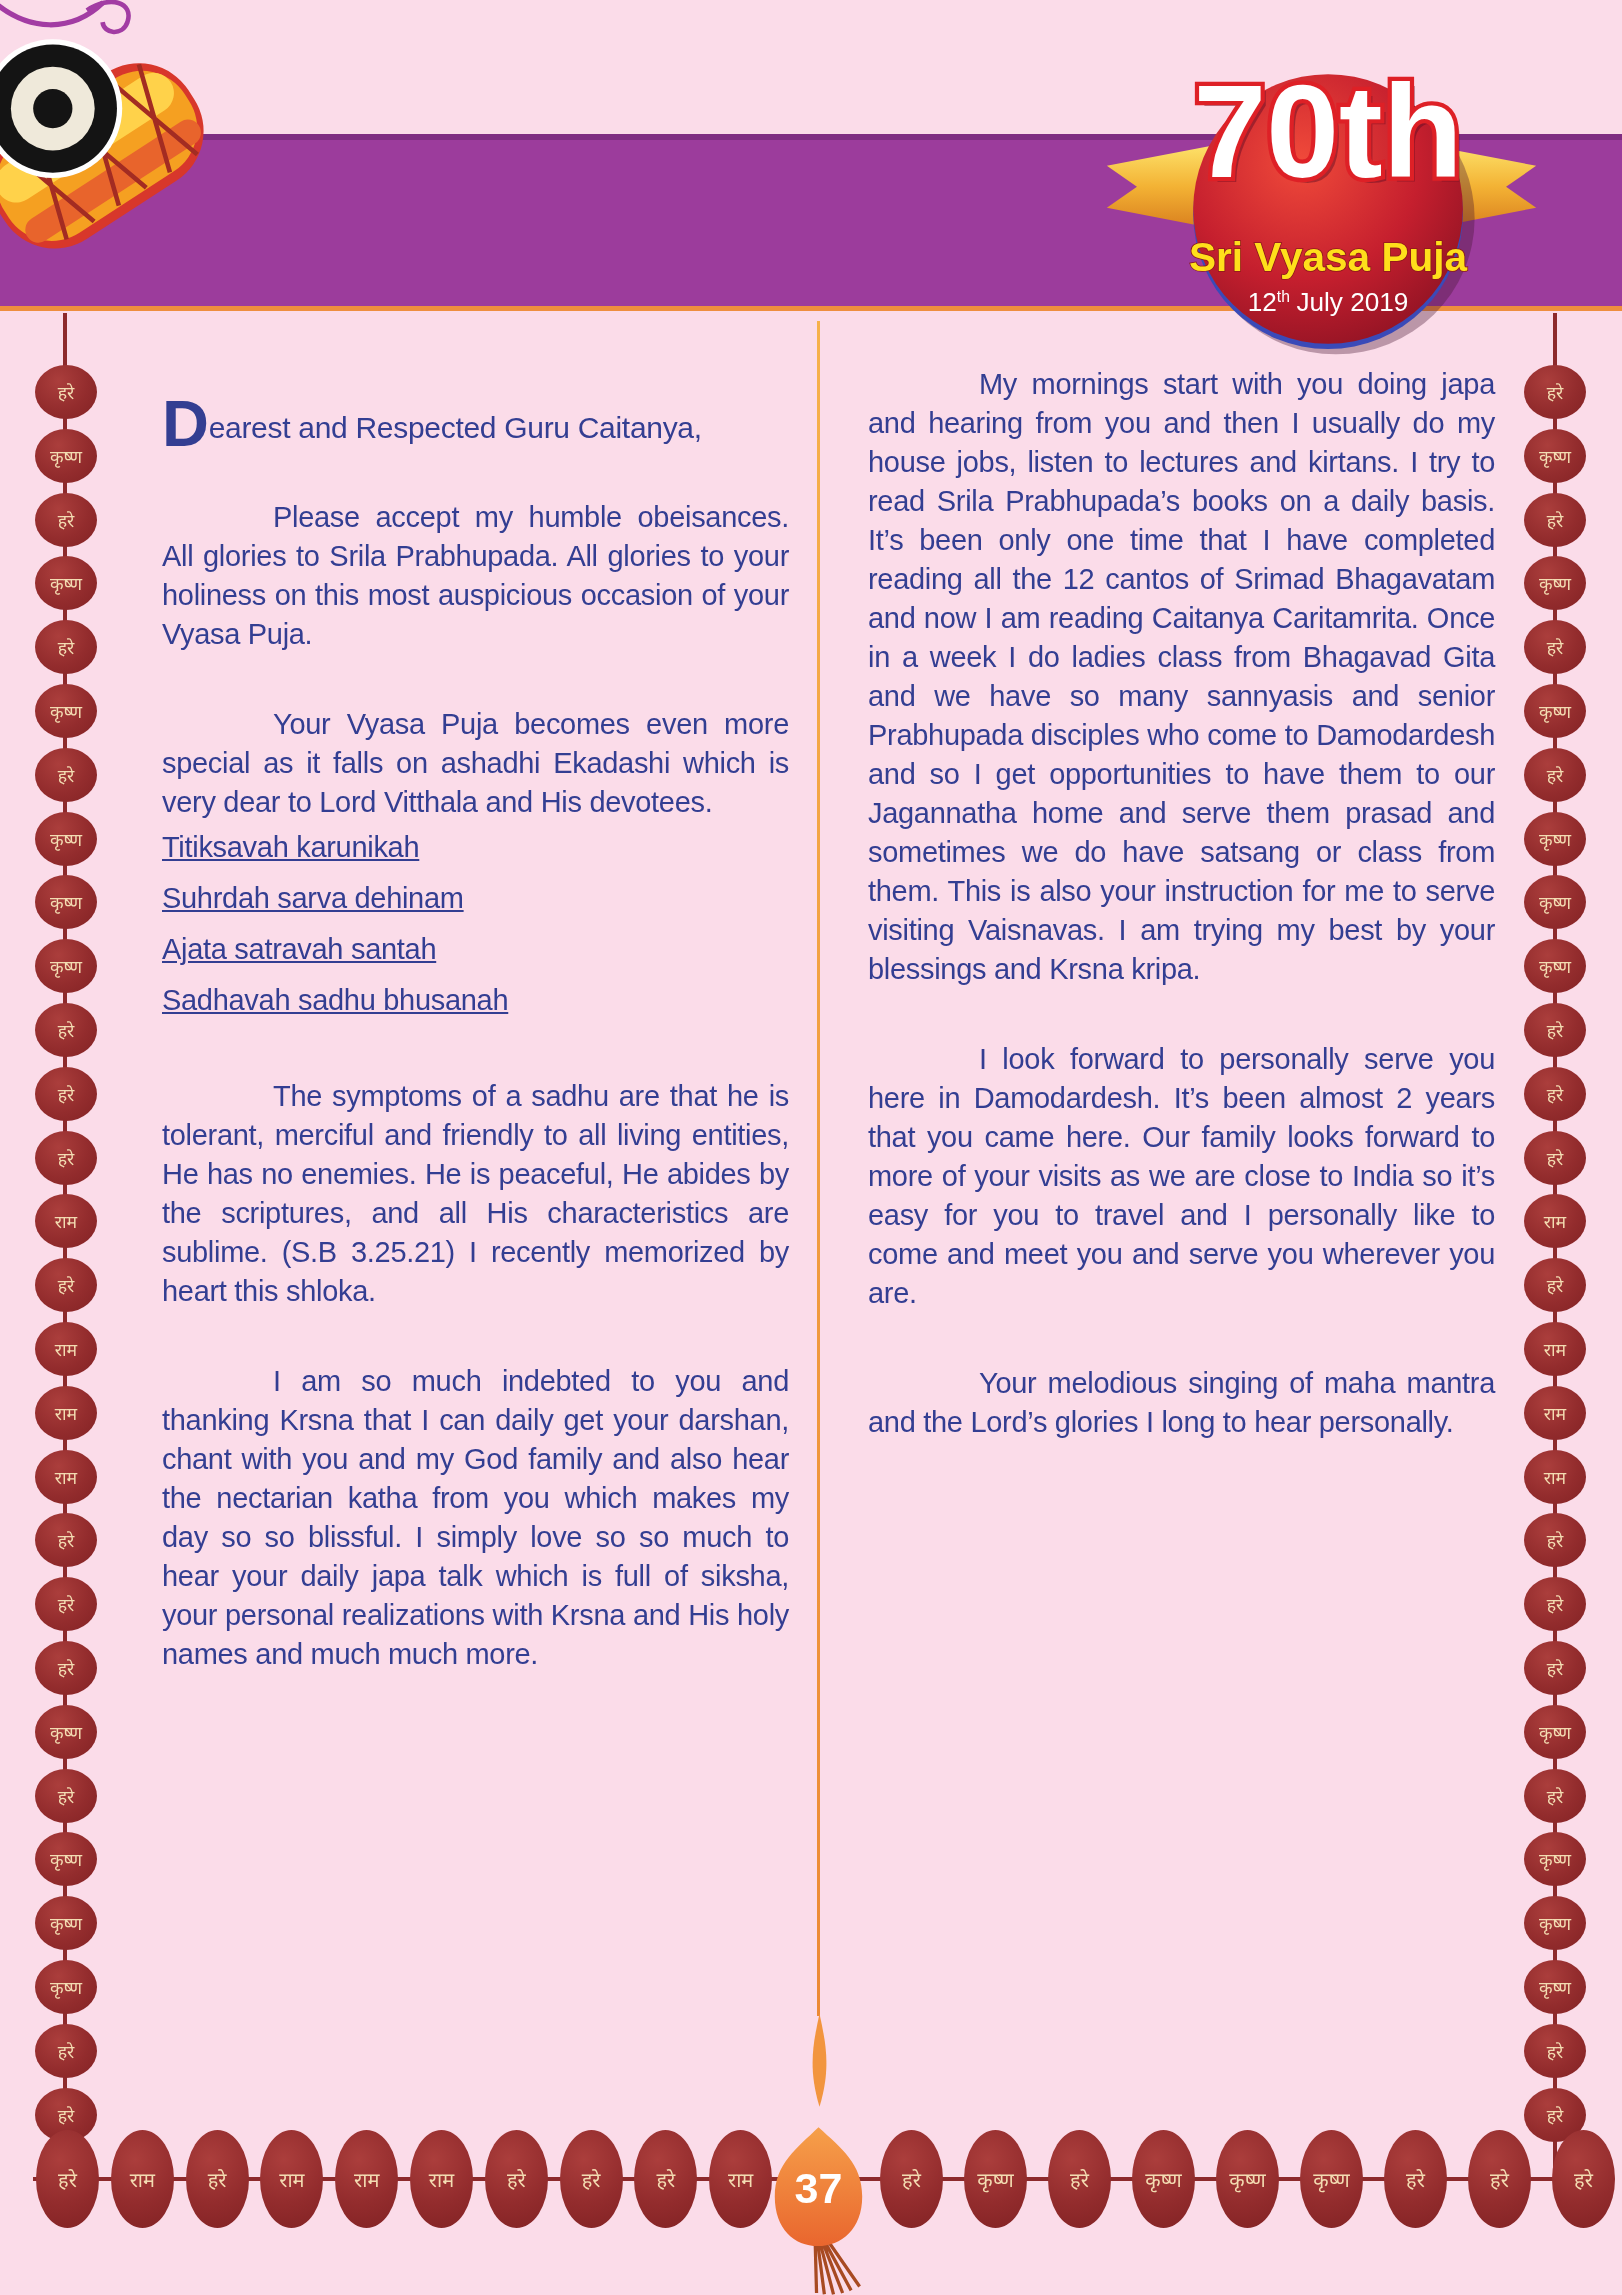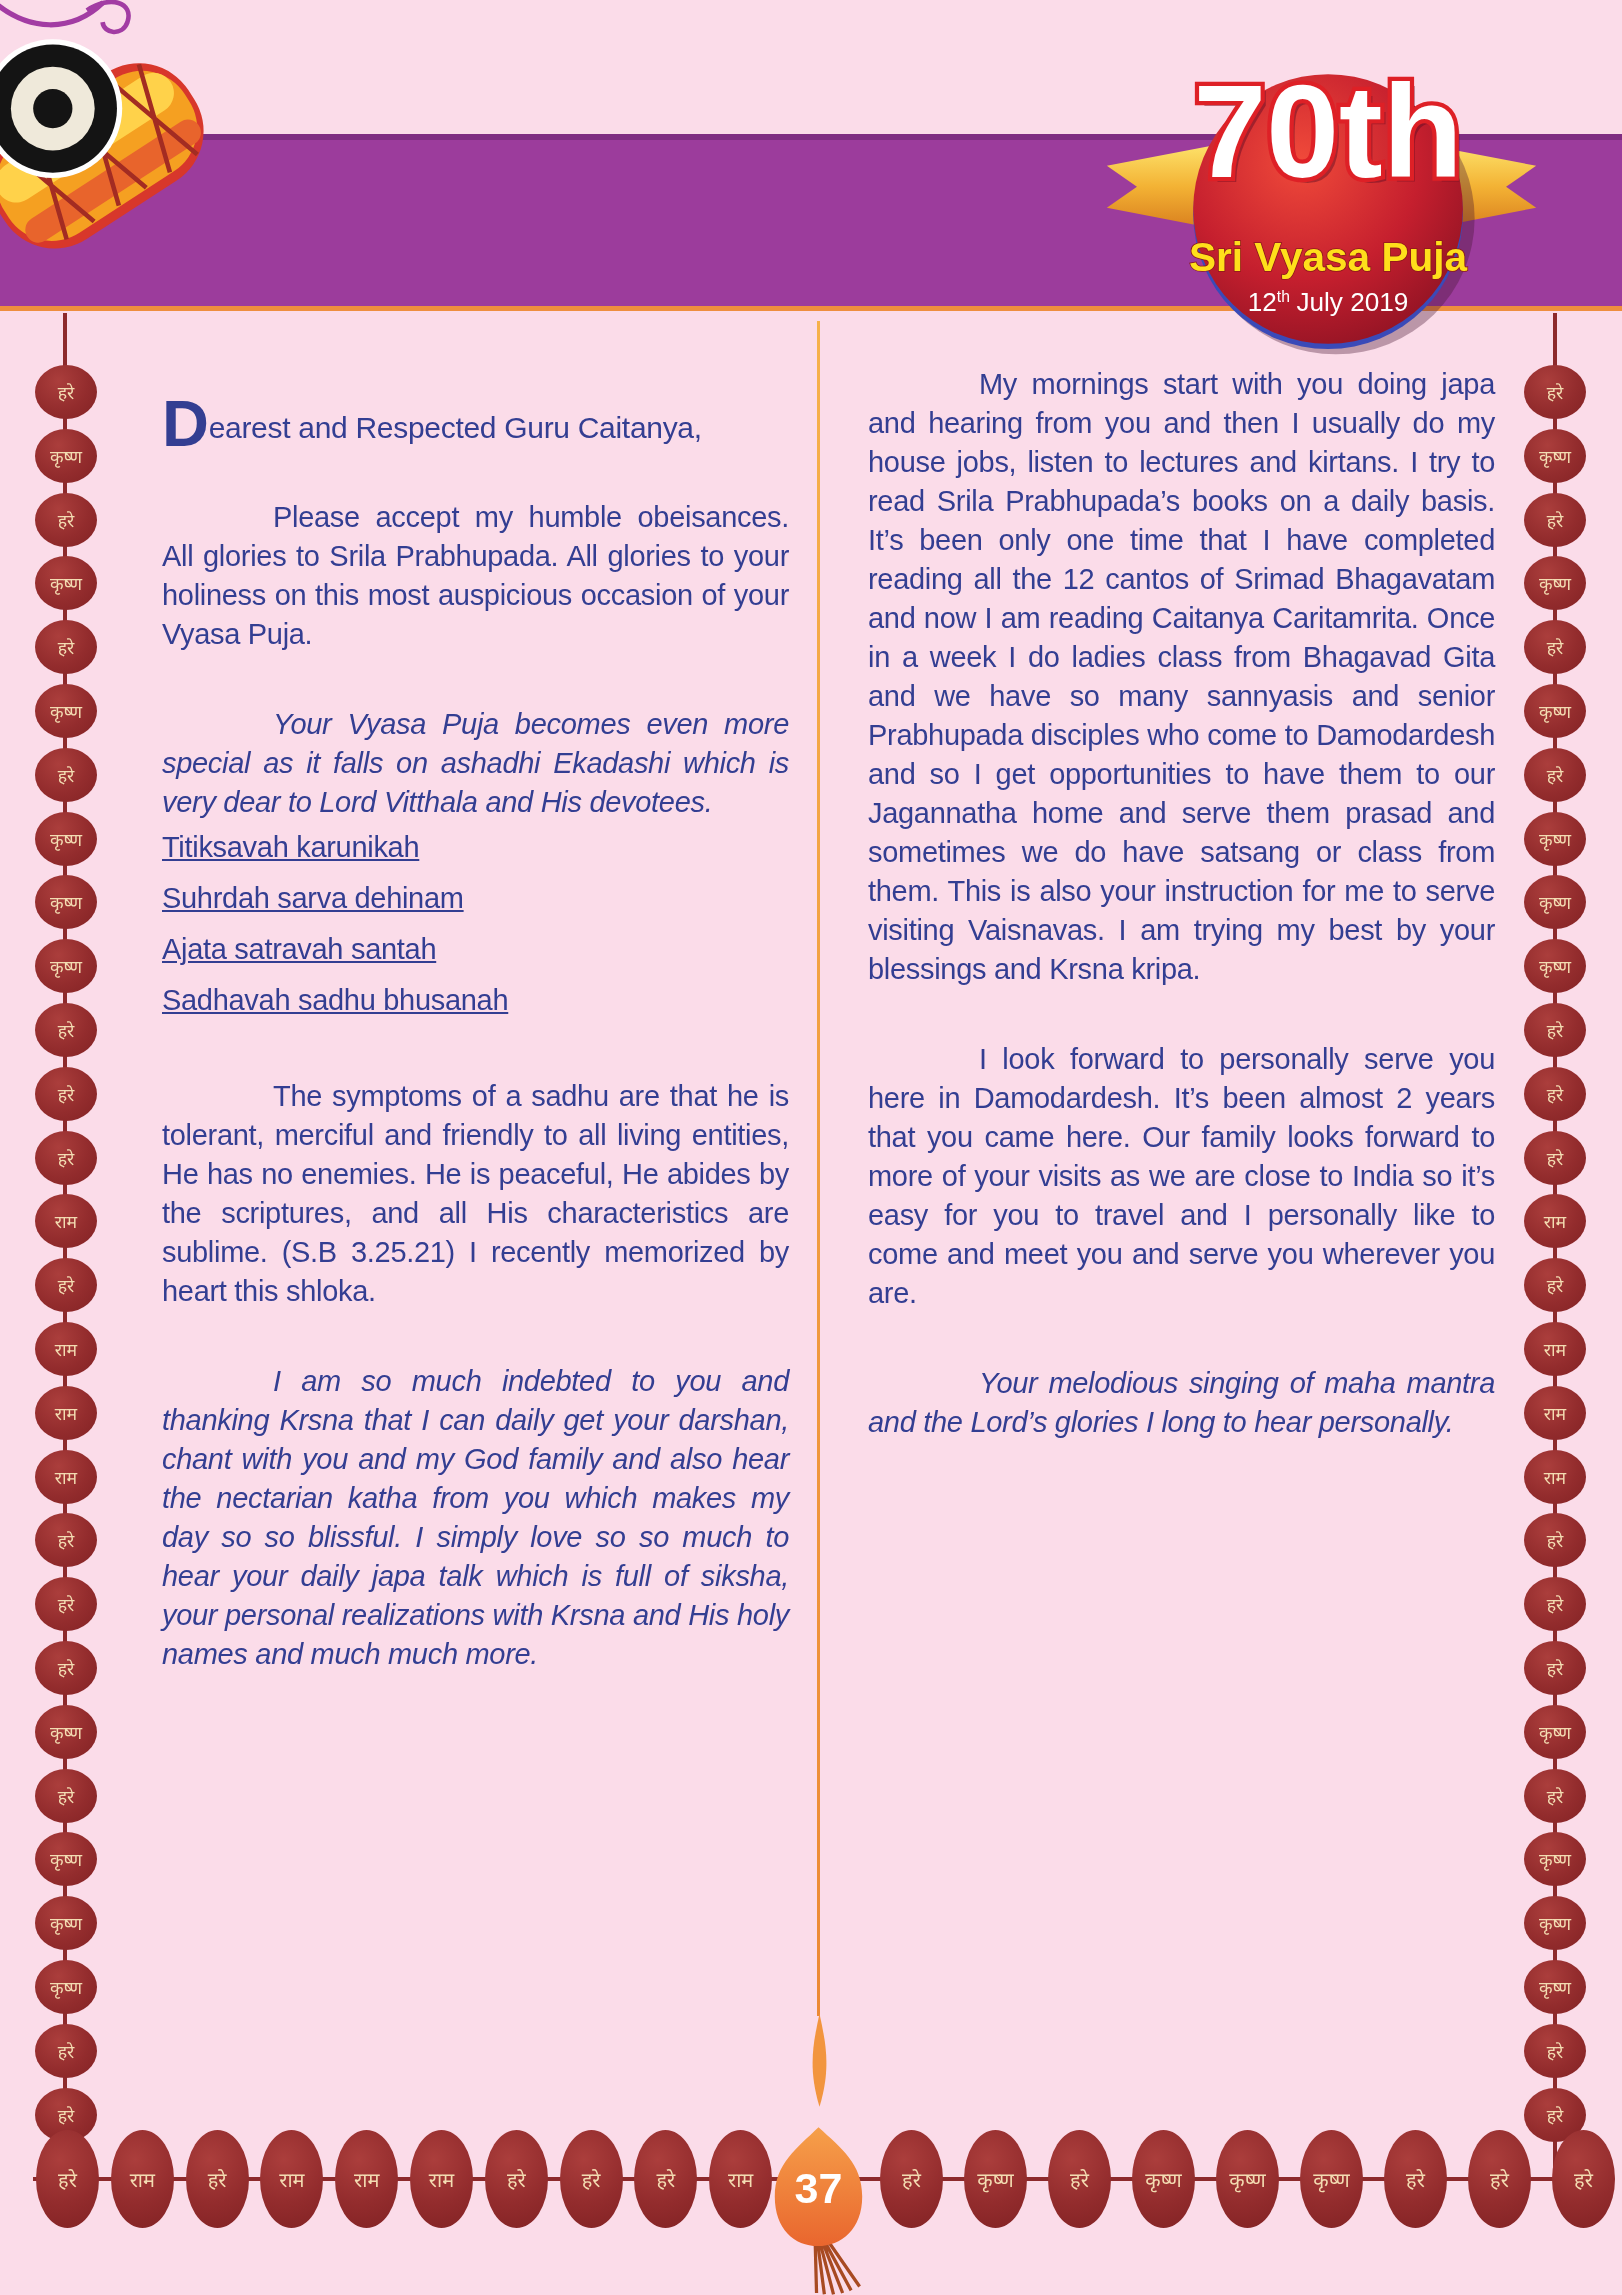--- a/index.html
+++ b/index.html
@@ -20,21 +20,21 @@
   .divider{position:absolute;left:817px;top:321px;width:3.3px;height:1695px;background:linear-gradient(#f6b14b,#ec8a35);z-index:1;}
   .drop-ornament{position:absolute;left:804px;top:2012px;z-index:2;}
 
   
   .col{position:absolute;width:627px;color:#333e92;font-size:29px;line-height:39px;letter-spacing:-0.3px;z-index:2;}
   .col-left{left:162px;top:404px;}
   .col-right{left:868px;top:365px;}
   .salutation{margin:0 0 51px;font-size:30px;}
   .dropcap{font-size:65px;font-weight:bold;line-height:39px;vertical-align:-7.9px;}
   .para{margin:0 0 51px;text-indent:111px;text-align:justify;}
-  .para:last-child{margin-bottom:0;font-style:italic;}
+  .para:last-child{margin-bottom:0;}
   .shloka{margin:0 0 51px;}
   .shloka-line{line-height:51px;text-decoration:underline;}
 
   
   .string{position:absolute;background:#8d2a2c;z-index:1;}
   .string-left{left:63px;top:313px;width:3.9px;height:1869px;}
   .string-right{left:1553px;top:313px;width:3.9px;height:1869px;}
   .string-bottom{left:33px;top:2177px;width:1561px;height:3.9px;}
 
   

